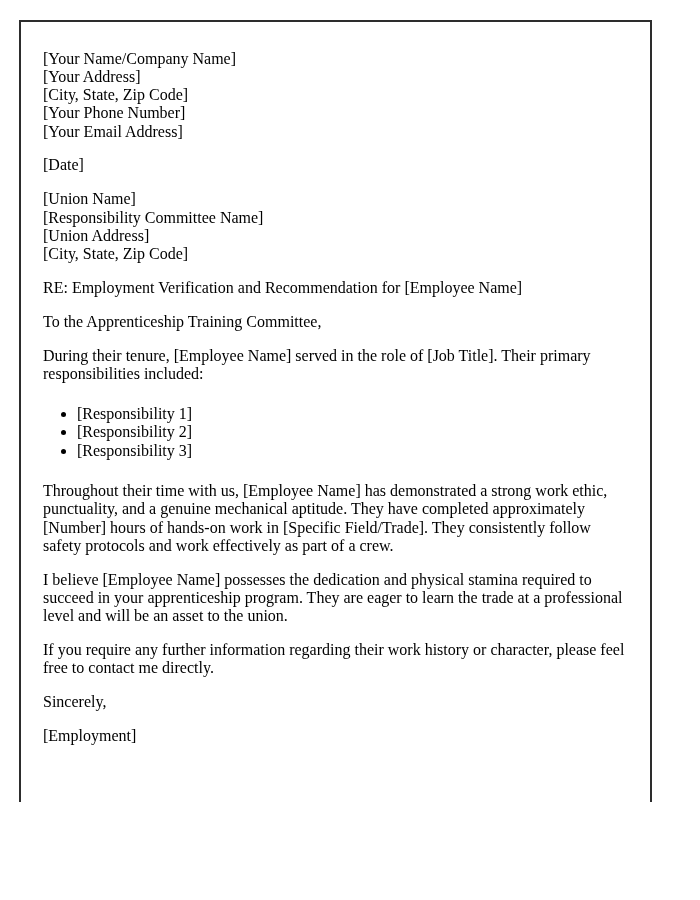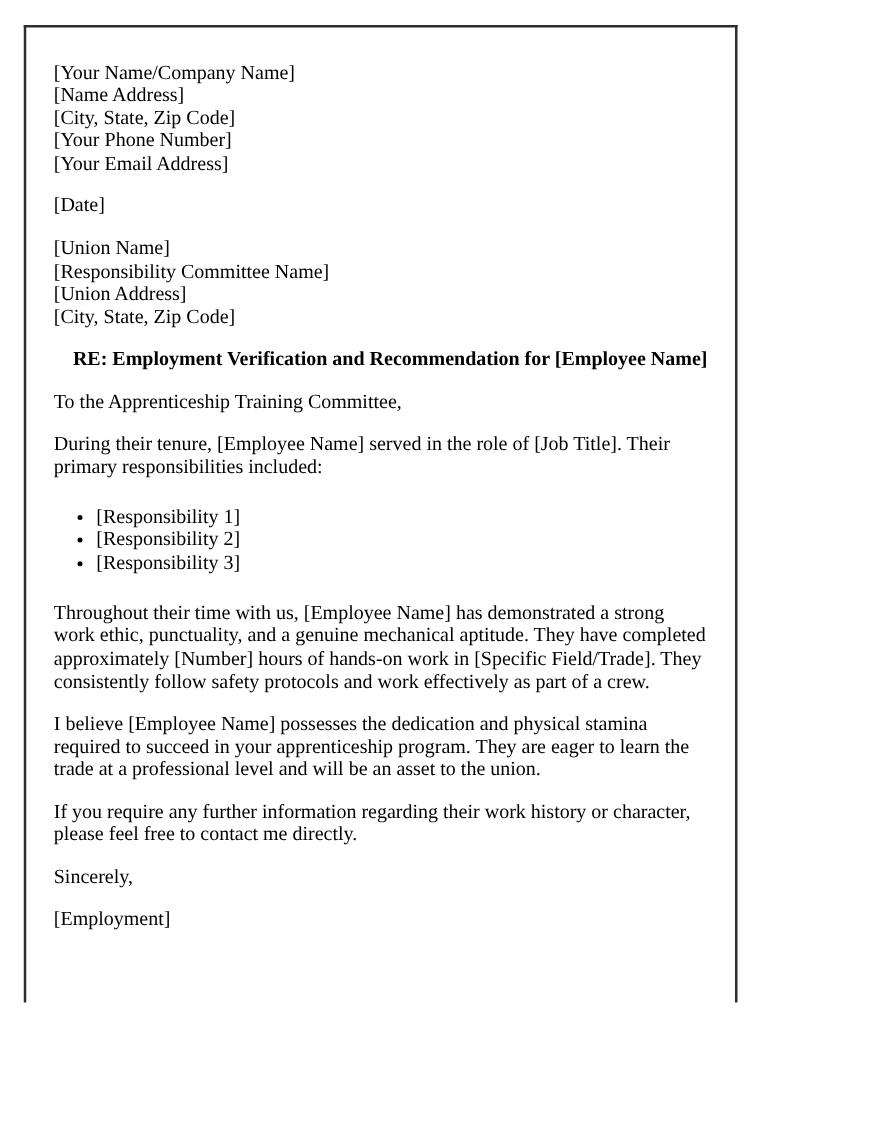--- a/index.html
+++ b/index.html
@@ -12,59 +12,58 @@
     height: 900px;
     position: relative;
     font-family: "Liberation Serif", "DejaVu Serif", serif;
     color: #000000;
     overflow: hidden;
   }
   .letter-box {
     position: absolute;
     left: 19px;
     top: 20px;
-    width: 571px;
+    width: 633px;
     height: 782px;
     box-sizing: border-box;
     border: 2px solid #2d2d2d;
     border-bottom: none;
     padding: 12px 22px 0 22px;
     font-size: 16px;
     line-height: 18.3px;
     background: #ffffff;
   }
   .letter-box p {
     margin: 15.5px 0;
     padding: 0;
   }
   .addr-line {
     display: block;
   }
   .subject {
-    font-weight: bold;
-    text-align: right;
+    font-weight: normal;
   }
   .letter-box ul {
     margin: 22px 0;
     padding-left: 34px;
     list-style-type: disc;
   }
   .letter-box li {
     margin: 0;
     padding: 0;
   }
 </style>
 </head>
 <body>
 
 <div class="letter-box">
 
   <p>
     <span class="addr-line">[Your Name/Company Name]</span>
-    <span class="addr-line">[Name Address]</span>
+    <span class="addr-line">[Your Address]</span>
     <span class="addr-line">[City, State, Zip Code]</span>
     <span class="addr-line">[Your Phone Number]</span>
     <span class="addr-line">[Your Email Address]</span>
   </p>
 
   <p>[Date]</p>
 
   <p>
     <span class="addr-line">[Union Name]</span>
     <span class="addr-line">[Responsibility Committee Name]</span>

